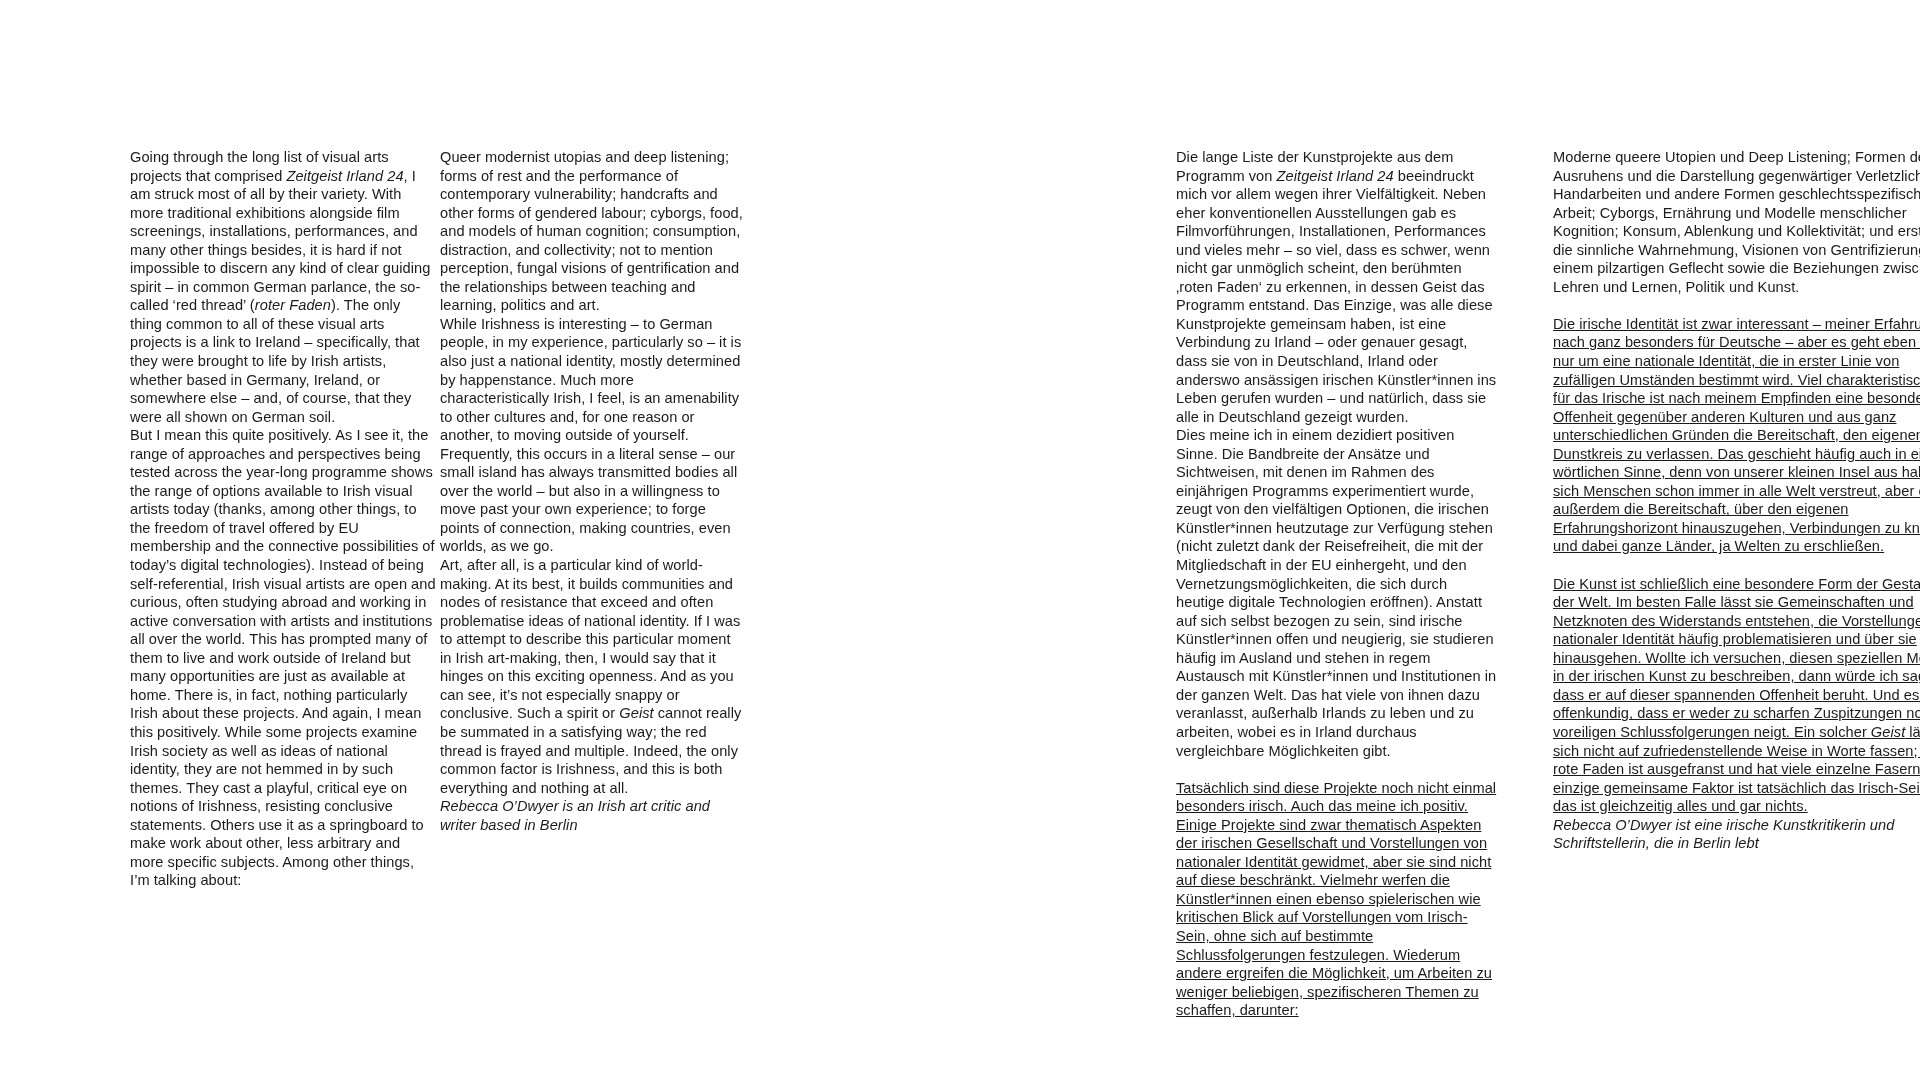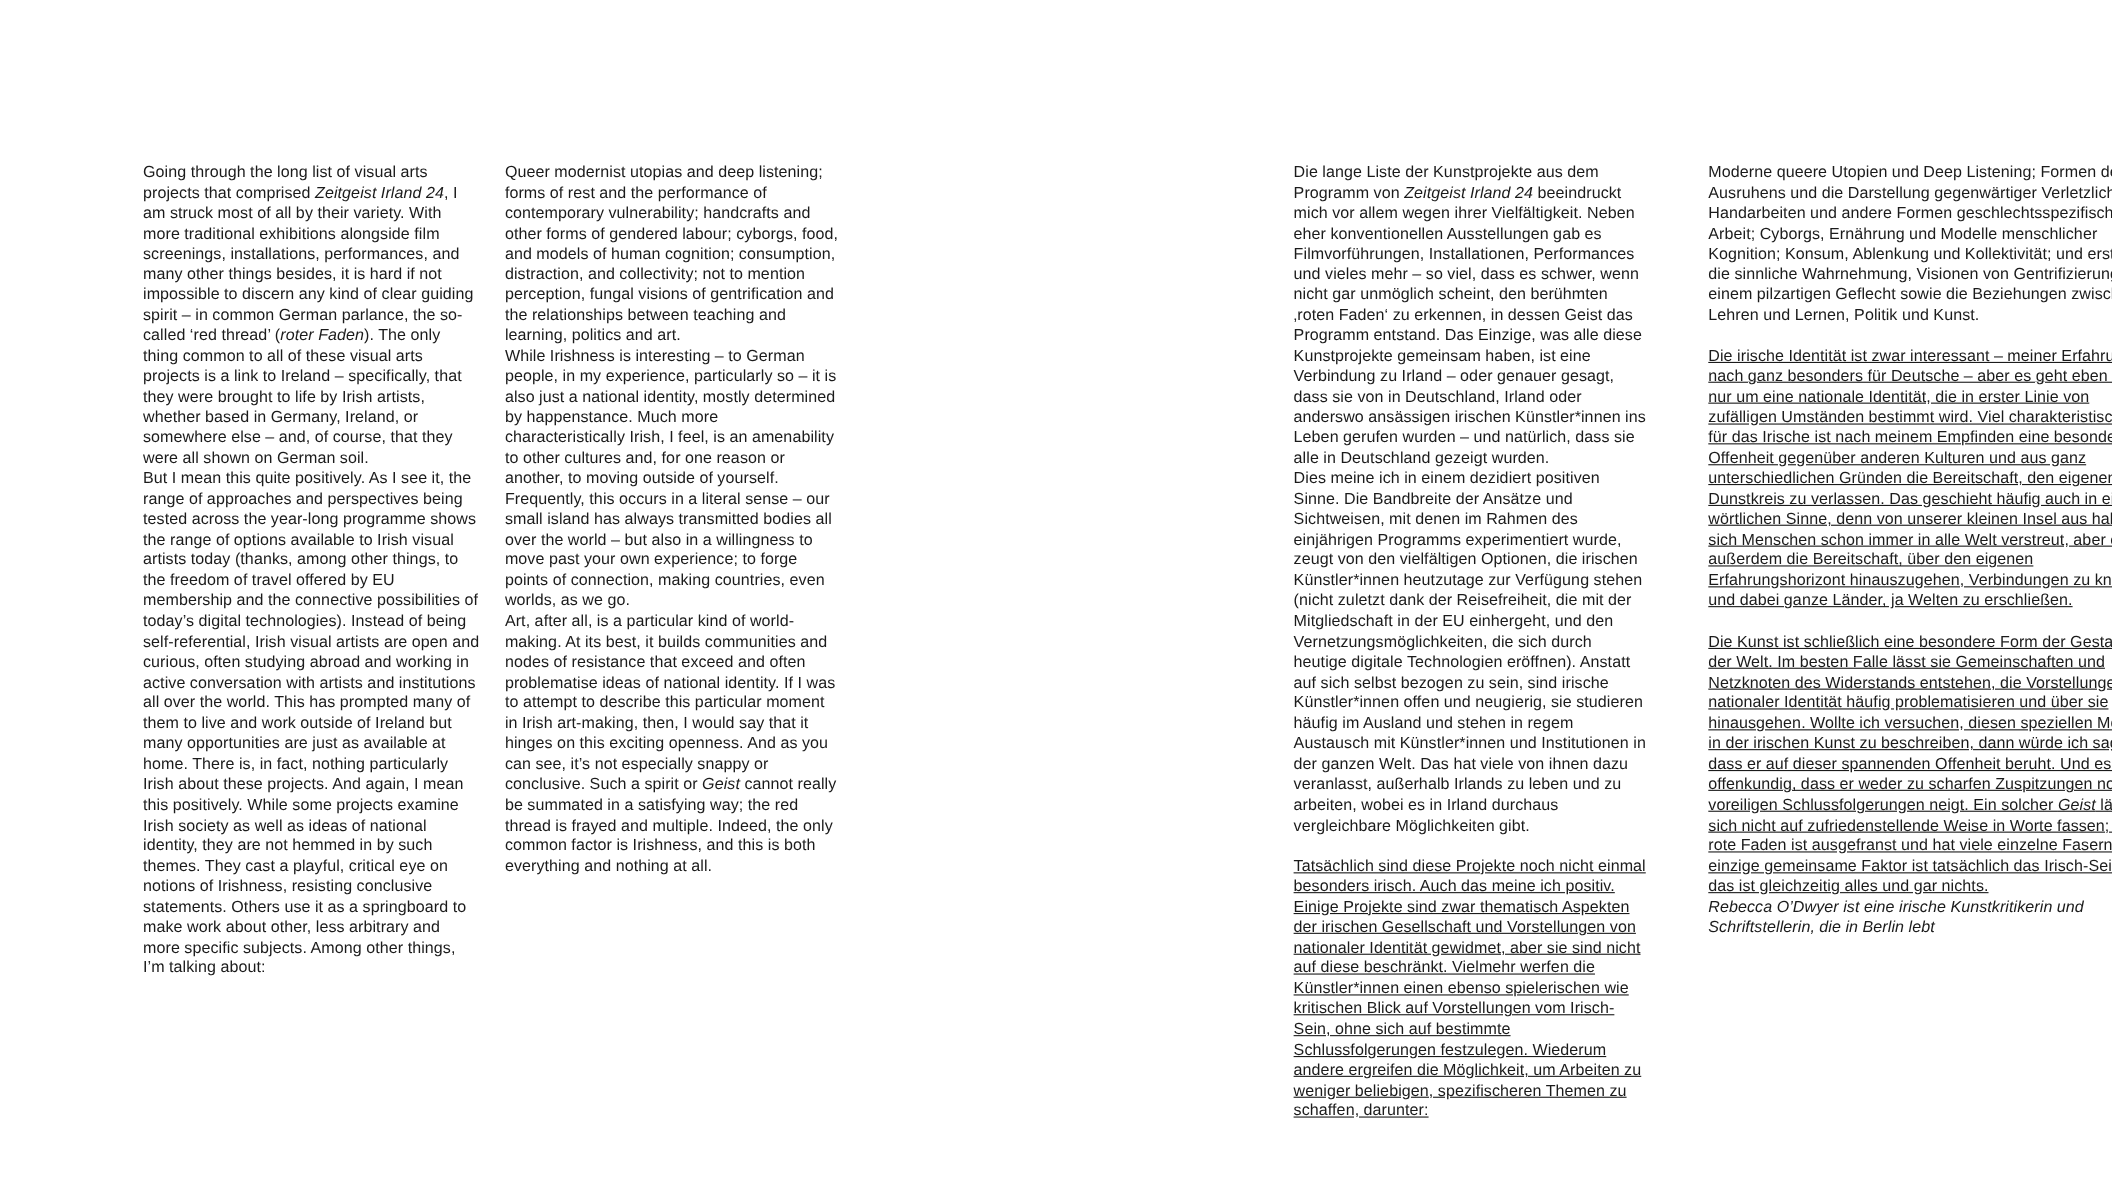--- a/index.html
+++ b/index.html
@@ -39,21 +39,21 @@
     line-height: 18.55px;
     letter-spacing: 0.005em;
     color: #1b1b1b;
     text-align: left;
     hyphens: none;
     word-spacing: -0.1px;
   }
 
   
   .col-en-1 { left: 110px;  width: 306px; }
-  .col-en-2 { left: 439px;  width: 306px; }
+  .col-en-2 { left: 420px;  width: 306px; }
   
   .col-de-1 { left: 1156px; width: 322px; }
   .col-de-2 { left: 1533px; width: 410px; }
 
   .col p {
     margin: 0;
   }
   .col p + p {
     margin-top: 0;
   }
@@ -82,20 +82,21 @@
 
     <div class="col col-en-1">
       <p>Going through the long list of visual arts projects that comprised <em>Zeitgeist Irland 24</em>, I am struck most of all by their variety. With more traditional exhibitions alongside film screenings, installations, performances, and many other things besides, it is hard if not impossible to discern any kind of clear guiding spirit – in common German parlance, the so-called ‘red thread’ (<em>roter Faden</em>). The only thing common to all of these visual arts projects is a link to Ireland – specifically, that they were brought to life by Irish artists, whether based in Germany, Ireland, or somewhere else – and, of course, that they were all shown on German soil.</p>
       <p>But I mean this quite positively. As I see it, the range of approaches and perspectives being tested across the year-long programme shows the range of options available to Irish visual artists today (thanks, among other things, to the freedom of travel offered by EU membership and the connective possibilities of today’s digital technologies). Instead of being self-referential, Irish visual artists are open and curious, often studying abroad and working in active conversation with artists and institutions all over the world. This has prompted many of them to live and work outside of Ireland but many opportunities are just as available at home. There is, in fact, nothing particularly Irish about these projects. And again, I mean this positively. While some projects examine Irish society as well as ideas of national identity, they are not hemmed in by such themes. They cast a playful, critical eye on notions of Irishness, resisting conclusive statements. Others use it as a springboard to make work about other, less arbitrary and more specific subjects. Among other things, I’m talking about:</p>
     </div>
 
     <div class="col col-en-2">
       <p>Queer modernist utopias and deep listening; forms of rest and the performance of contemporary vulnerability; handcrafts and other forms of gendered labour; cyborgs, food, and models of human cognition; consumption, distraction, and collectivity; not to mention perception, fungal visions of gentrification and the relationships between teaching and learning, politics and art.</p>
       <p>While Irishness is interesting – to German people, in my experience, particularly so – it is also just a national identity, mostly determined by happenstance. Much more characteristically Irish, I feel, is an amenability to other cultures and, for one reason or another, to moving outside of yourself. Frequently, this occurs in a literal sense – our small island has always transmitted bodies all over the world – but also in a willingness to move past your own experience; to forge points of connection, making countries, even worlds, as we go.</p>
       <p>Art, after all, is a particular kind of world-making. At its best, it builds communities and nodes of resistance that exceed and often problematise ideas of national identity. If I was to attempt to describe this particular moment in Irish art-making, then, I would say that it hinges on this exciting openness. And as you can see, it’s not especially snappy or conclusive. Such a spirit or <em>Geist</em> cannot really be summated in a satisfying way; the red thread is frayed and multiple. Indeed, the only common factor is Irishness, and this is both everything and nothing at all.</p>
+      <p class="byline">Rebecca O’Dwyer is an Irish art critic and writer based in Berlin</p>
     </div>
 
     <div class="col col-de-1">
       <p>Die lange Liste der Kunstprojekte aus dem Programm von <em>Zeitgeist Irland 24</em> beeindruckt mich vor allem wegen ihrer Vielfältigkeit. Neben eher konventionellen Ausstellungen gab es Filmvorführungen, Installationen, Performances und vieles mehr – so viel, dass es schwer, wenn nicht gar unmöglich scheint, den berühmten ‚roten Faden‘ zu erkennen, in dessen Geist das Programm entstand. Das Einzige, was alle diese Kunstprojekte gemeinsam haben, ist eine Verbindung zu Irland – oder genauer gesagt, dass sie von in Deutschland, Irland oder anderswo ansässigen irischen Künstler*innen ins Leben gerufen wurden – und natürlich, dass  sie alle in Deutschland gezeigt wurden.</p>
       <p>Dies meine ich in einem dezidiert positiven Sinne. Die Bandbreite der Ansätze und Sichtweisen, mit denen im Rahmen des einjährigen Programms experimentiert wurde, zeugt von den vielfältigen Optionen, die irischen Künstler*innen heutzutage zur Verfügung stehen (nicht zuletzt dank der Reisefreiheit, die mit der Mitgliedschaft in der EU einhergeht, und den Vernetzungsmöglichkeiten, die sich durch heutige digitale Technologien eröffnen). Anstatt auf sich selbst bezogen zu sein, sind irische Künstler*innen offen und neugierig, sie studieren häufig im Ausland und stehen in regem Austausch mit Künstler*innen und Institutionen in der ganzen Welt. Das hat viele von ihnen dazu veranlasst, außerhalb Irlands zu leben und zu arbeiten, wobei es in Irland durchaus vergleichbare Möglichkeiten gibt.</p>
       <p class="spaced">Tatsächlich sind diese Projekte noch nicht einmal besonders irisch. Auch das meine ich positiv. Einige Projekte sind zwar thematisch Aspekten der irischen Gesellschaft und Vorstellungen von nationaler Identität gewidmet, aber sie sind nicht auf diese beschränkt. Vielmehr werfen die Künstler*innen einen ebenso spielerischen wie kritischen Blick auf Vorstellungen vom Irisch-Sein, ohne sich auf bestimmte Schlussfolgerungen festzulegen. Wiederum andere ergreifen die Möglichkeit, um Arbeiten zu weniger beliebigen, spezifischeren Themen zu schaffen, darunter:</p>
     </div>
 
     <div class="col col-de-2">
       <p>Moderne queere Utopien und Deep Listening; Formen des Ausruhens und die Darstellung gegenwärtiger Verletzlichkeit; Handarbeiten und andere Formen geschlechtsspezifischer Arbeit; Cyborgs, Ernährung und Modelle menschlicher Kognition; Konsum, Ablenkung und Kollektivität; und erst recht die sinnliche Wahrnehmung, Visionen von Gentrifizierung als einem pilzartigen Geflecht sowie die Beziehungen zwischen Lehren und Lernen, Politik und Kunst.</p>

